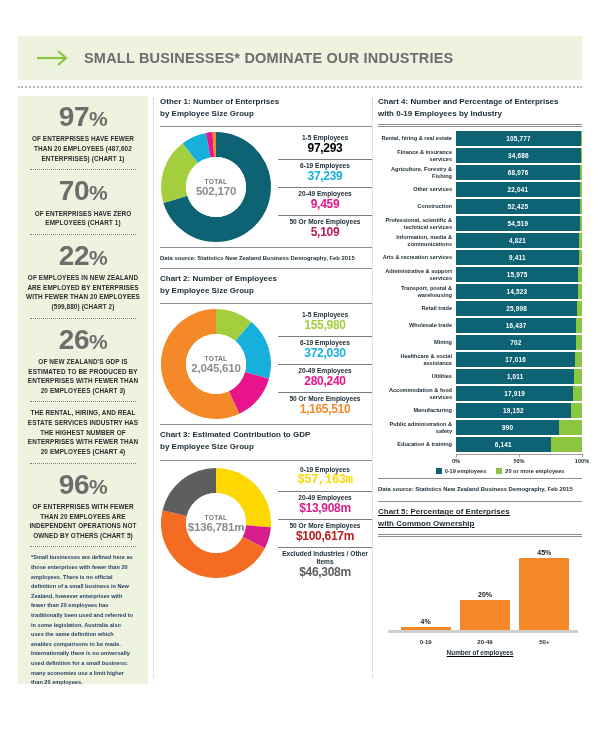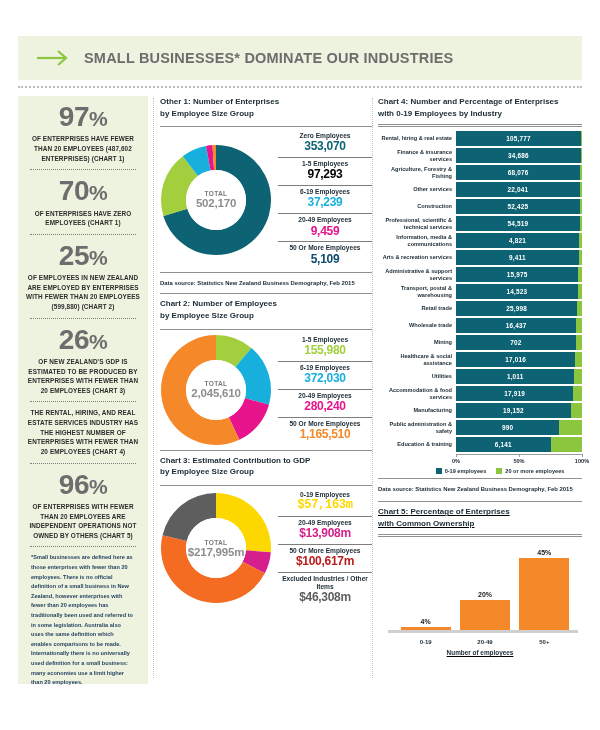--- a/index.html
+++ b/index.html
@@ -164,21 +164,21 @@
       </div>
       <div class="sep"></div>
 
       <div class="stat-block">
         <div class="stat-pct"><span>70</span><span class="sym">%</span></div>
         <div class="stat-text">OF ENTERPRISES HAVE ZERO EMPLOYEES (CHART 1)</div>
       </div>
       <div class="sep"></div>
 
       <div class="stat-block">
-        <div class="stat-pct"><span>25</span><span class="sym">%</span></div>
+        <div class="stat-pct"><span>22</span><span class="sym">%</span></div>
         <div class="stat-text">OF EMPLOYEES IN NEW ZEALAND ARE EMPLOYED BY ENTERPRISES WITH FEWER THAN 20 EMPLOYEES (599,880) (CHART 2)</div>
       </div>
       <div class="sep"></div>
 
       <div class="stat-block">
         <div class="stat-pct"><span>26</span><span class="sym">%</span></div>
         <div class="stat-text">OF NEW ZEALAND'S GDP IS ESTIMATED TO BE PRODUCED BY ENTERPRISES WITH FEWER THAN 20 EMPLOYEES (CHART 3)</div>
       </div>
       <div class="sep"></div>
 
@@ -218,38 +218,34 @@
                 <path d="M52.48656535001979 1.112334928872059 A55 55 0 0 1 55.99999999999999 1 L55.99999999999999 26 A30 30 0 0 0 54.0835811000108 26.061273597566576 Z" fill="#f5892a"></path>
                 <circle cx="56" cy="56" r="30" fill="#ffffff"></circle>
               </svg>
             <div class="donut-center">
               <div class="lbl">TOTAL</div>
               <div class="val">502,170</div>
             </div>
           </div>
           <div class="legend-col" id="c1-legend">
               <div class="legend-item">
-                <div class="legend-name">Zero Employees</div>
-                <div class="legend-val" style="color: rgb(13, 99, 116);">353,070</div>
-              </div>
-              <div class="legend-item">
                 <div class="legend-name">1-5 Employees</div>
                 <div class="legend-val" style="color: #000000;">97,293</div>
               </div>
               <div class="legend-item">
                 <div class="legend-name">6-19 Employees</div>
                 <div class="legend-val" style="color: rgb(23, 176, 220);">37,239</div>
               </div>
               <div class="legend-item">
                 <div class="legend-name">20-49 Employees</div>
                 <div class="legend-val" style="color: rgb(232, 20, 140);">9,459</div>
               </div>
               <div class="legend-item">
                 <div class="legend-name">50 Or More Employees</div>
-                <div class="legend-val" style="color: #0c4a6e;">5,109</div>
+                <div class="legend-val" style="color: #be185d;">5,109</div>
               </div>
             </div>
         </div>
         <div class="rule-single"></div>
         <div class="src">Data source: Statistics New Zealand Business Demography, Feb 2015</div>
       </div>
 
       <div>
         <div class="rule-single"></div>
         <div class="chart-head">
@@ -305,21 +301,21 @@
           <div class="donut">
             <svg width="112" height="112" viewBox="0 0 112 112" id="c3-svg">
                 <path d="M56 1 A55 55 0 0 1 110.83794947551121 60.21892134570914 L85.9116088048243 58.30122982493226 A30 30 0 0 0 56 26 Z" fill="#fdd800"></path>
                 <path d="M110.83794947551121 60.21892134570914 A55 55 0 0 1 104.84436866103695 81.28295176803354 L82.64238290602016 69.79070096438193 A30 30 0 0 0 85.9116088048243 58.30122982493226 Z" fill="#d61e8c"></path>
                 <path d="M104.84436866103695 81.28295176803354 A55 55 0 0 1 2.525636739108144 43.13561218548743 L26.832165494058987 48.98306119208405 A30 30 0 0 0 82.64238290602016 69.79070096438193 Z" fill="#f36c21"></path>
                 <path d="M2.525636739108144 43.13561218548743 A55 55 0 0 1 55.99999999999999 1 L55.99999999999999 26 A30 30 0 0 0 26.832165494058987 48.98306119208405 Z" fill="#5e5e5e"></path>
                 <circle cx="56" cy="56" r="30" fill="#ffffff"></circle>
               </svg>
             <div class="donut-center">
               <div class="lbl">TOTAL</div>
-              <div class="val">$217,995m</div>
+              <div class="val">$136,781m</div>
             </div>
           </div>
           <div class="legend-col" id="c3-legend">
               <div class="legend-item">
                 <div class="legend-name">0-19 Employees</div>
                 <div class="legend-val" style="color: rgb(253, 216, 0); font-family: Liberation Mono, monospace;">$57,163m</div>
               </div>
               <div class="legend-item">
                 <div class="legend-name">20-49 Employees</div>
                 <div class="legend-val" style="color: rgb(214, 30, 140);">$13,908m</div>

